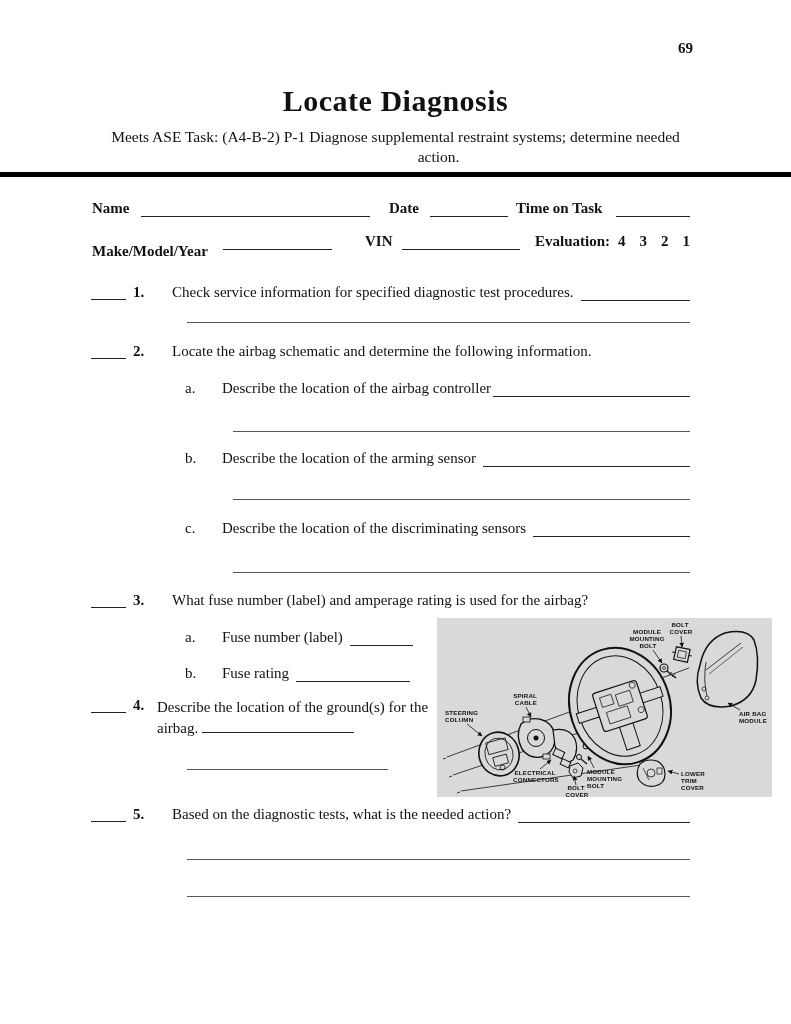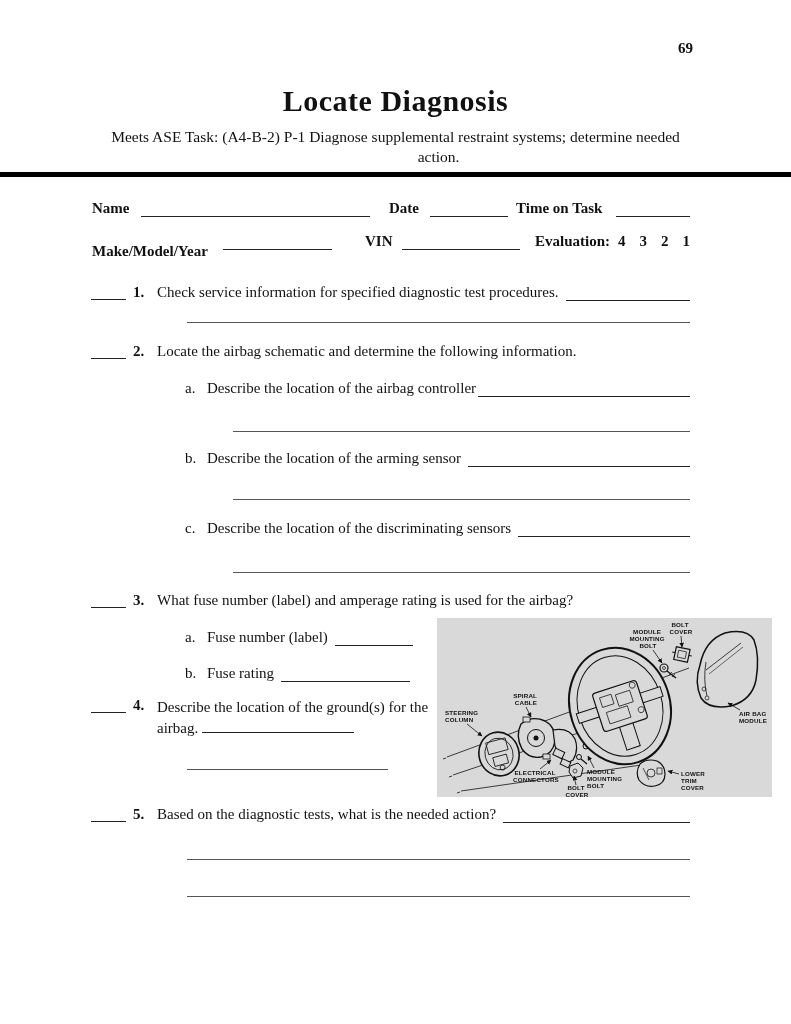--- a/index.html
+++ b/index.html
@@ -13,21 +13,21 @@
          font-size:30px;font-weight:bold;margin:0;letter-spacing:.5px;}
   .ase-line1{position:absolute;left:0;top:128px;width:791px;text-align:center;font-size:15.5px;}
   .ase-line2{position:absolute;left:0;top:148px;width:791px;text-align:center;font-size:15.5px;margin-left:43px;}
   .rule{position:absolute;left:0;top:172px;width:791px;height:5px;background:#000;}
   .lbl{position:absolute;font-size:15px;font-weight:bold;white-space:nowrap;}
   .blank{position:absolute;border-bottom:1.6px solid #222;height:15px;}
   .hline{position:absolute;border-top:1.5px solid #555;height:0;}
   .scoreblank{position:absolute;left:91px;width:35px;height:15px;border-bottom:1.6px solid #222;}
   .qnum{position:absolute;left:133px;font-size:15px;font-weight:bold;}
   .qrow{position:absolute;display:flex;align-items:flex-start;font-size:15px;}
-  .qrow .qtext{white-space:nowrap;}
+  .qrow .qtext{white-space:nowrap;margin-left:15px;}
   .fill-blank{flex:1 1 auto;border-bottom:1.6px solid #222;height:16px;margin-left:7px;min-width:10px;}
   .sletter{display:inline-block;width:22px;flex:0 0 22px;}
   .q4text{position:absolute;left:157px;top:697px;width:288px;font-size:15px;line-height:21px;}
   .inline-blank{display:inline-block;width:152px;height:13px;border-bottom:1.6px solid #222;}
   .evals{position:absolute;font-size:15px;font-weight:bold;}
   .evals span{display:inline-block;margin-right:14px;}
   .diagram-box{position:absolute;left:437px;top:618px;width:335px;height:179px;}
   svg text{font-family:"Liberation Sans","DejaVu Sans",sans-serif;font-size:6.2px;font-weight:bold;
            fill:#111;letter-spacing:.2px;}
 </style>

